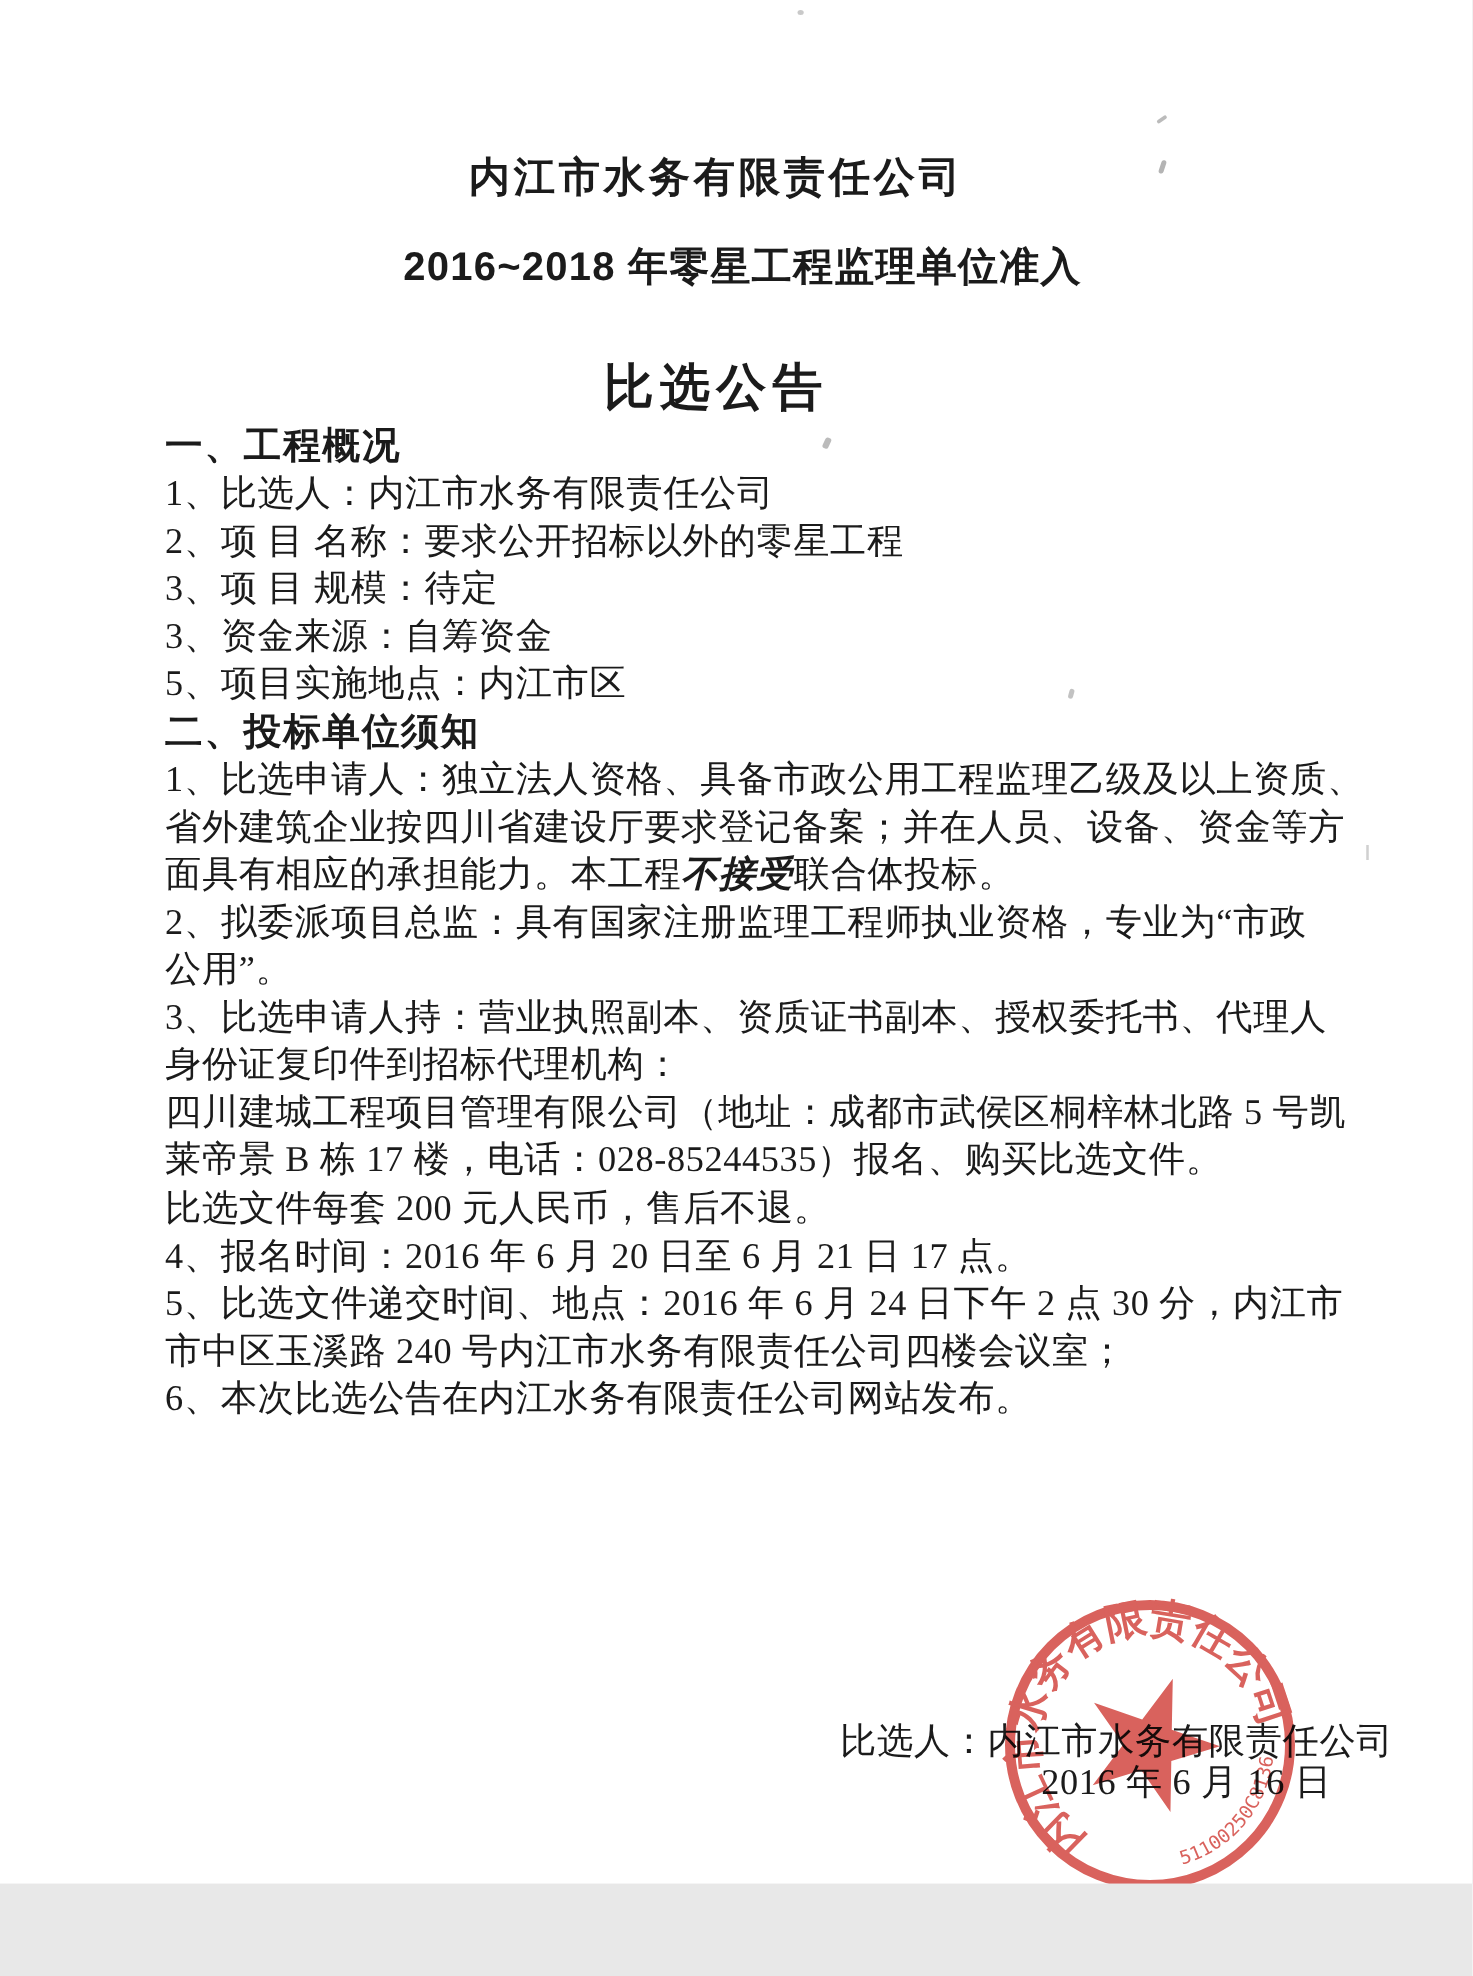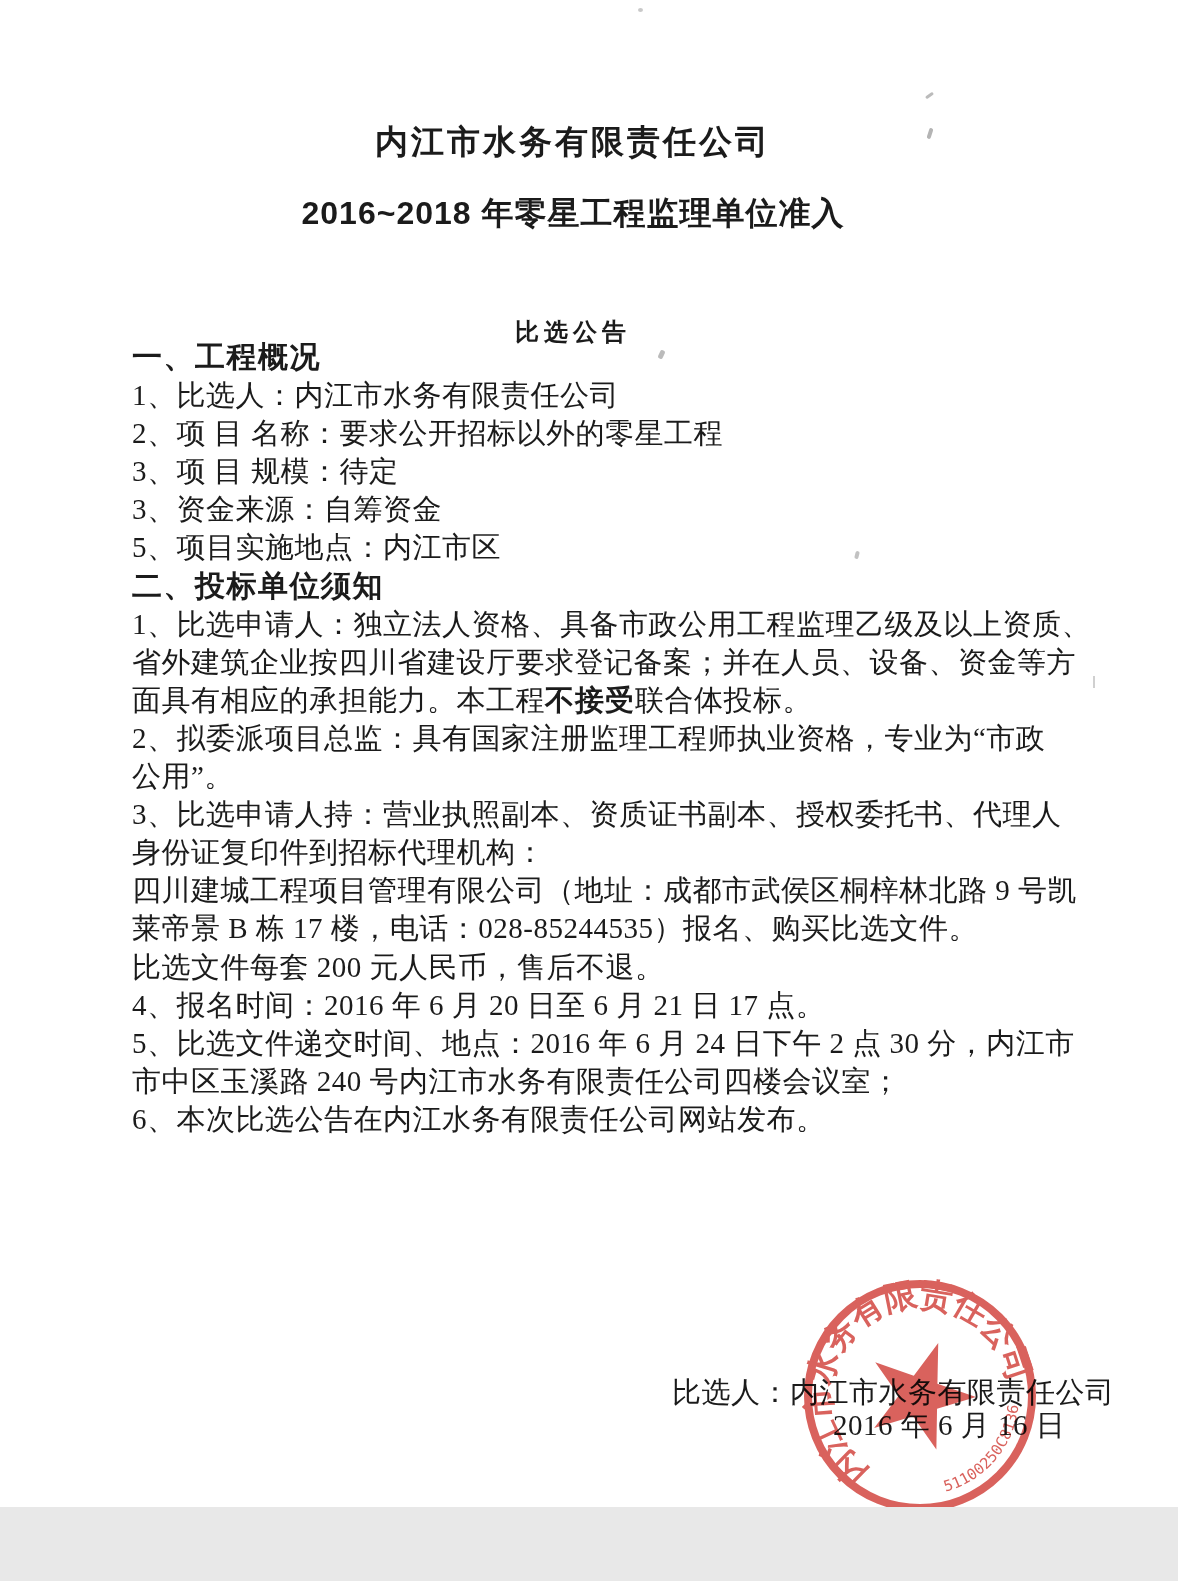--- a/index.html
+++ b/index.html
@@ -9,33 +9,33 @@
     font-family:"Liberation Serif","DejaVu Serif",serif;
     color:#1b1b1b;
   }
   
   .title {
     position:absolute; left:0; width:1146px; text-align:center;
     font-family:"Liberation Sans","DejaVu Sans",sans-serif; font-weight:700;
     white-space:nowrap;
   }
   .title-1 { top:120px; font-size:33px; letter-spacing:3px; }
-  .title-2 { top:192px; font-size:32px; letter-spacing:1px; }
-  .title-3 { top:282px; font-size:24px; letter-spacing:5px;margin-top:34px; }
+  .title-2 { top:192px; font-size:32px; letter-spacing:1px;padding-left:21px; }
+  .title-3 { top:282px; font-size:40px; letter-spacing:5px; }
   
   .content {
     position:absolute; left:132px; top:338px; width:962px;
     font-size:29px; line-height:38.1px; letter-spacing:0.5px;
   }
   .content > div { white-space:nowrap; }
   .h {
     font-family:"Liberation Sans","DejaVu Sans",sans-serif;
     font-weight:700; font-size:30px; letter-spacing:1.5px;
   }
-  .bold-seg { font-weight:700; letter-spacing:1px; }
+  .bold-seg { font-weight:700; letter-spacing:1px;font-style:italic; }
   
   .sig { position:absolute; font-size:29px; white-space:nowrap; letter-spacing:0.5px; }
   .sig-issuer { left:672px; top:1373px; }
   .sig-date   { left:833px; top:1406px;text-align:right; }
   
   .seal {
     position:absolute; left:790px; top:1266px; width:260px; height:260px;
     mix-blend-mode:multiply; opacity:0.9; filter:blur(0.4px);
   }
   .seal-ring { fill:none; stroke:var(--stamp-color,#d5514b); stroke-width:8px; }
@@ -78,21 +78,21 @@
     <div class="h">二、投标单位须知</div>
     <div>1、比选申请人：独立法人资格、具备市政公用工程监理乙级及以上资质、</div>
     <div>省外建筑企业按四川省建设厅要求登记备案；并在人员、设备、资金等方</div>
     <div>
       <span>面具有相应的承担能力。本工程</span><span class="bold-seg">不接受</span><span>联合体投标。</span>
     </div>
     <div>2、拟委派项目总监：具有国家注册监理工程师执业资格，专业为“市政</div>
     <div>公用”。</div>
     <div>3、比选申请人持：营业执照副本、资质证书副本、授权委托书、代理人</div>
     <div>身份证复印件到招标代理机构：</div>
-    <div>四川建城工程项目管理有限公司（地址：成都市武侯区桐梓林北路 9 号凯</div>
+    <div>四川建城工程项目管理有限公司（地址：成都市武侯区桐梓林北路 5 号凯</div>
     <div>莱帝景 B 栋  17 楼，电话：028-85244535）报名、购买比选文件。</div>
     <div>比选文件每套 200 元人民币，售后不退。</div>
     <div>4、报名时间：2016 年 6 月 20 日至 6 月 21 日 17 点。</div>
     <div>5、比选文件递交时间、地点：2016 年 6 月 24 日下午 2 点 30 分，内江市</div>
     <div>市中区玉溪路 240 号内江市水务有限责任公司四楼会议室；</div>
     <div>6、本次比选公告在内江水务有限责任公司网站发布。</div>
   </div>
 
   <div class="sig sig-issuer">比选人：内江市水务有限责任公司</div>
   <div class="sig sig-date">2016 年 6 月 16 日</div>

